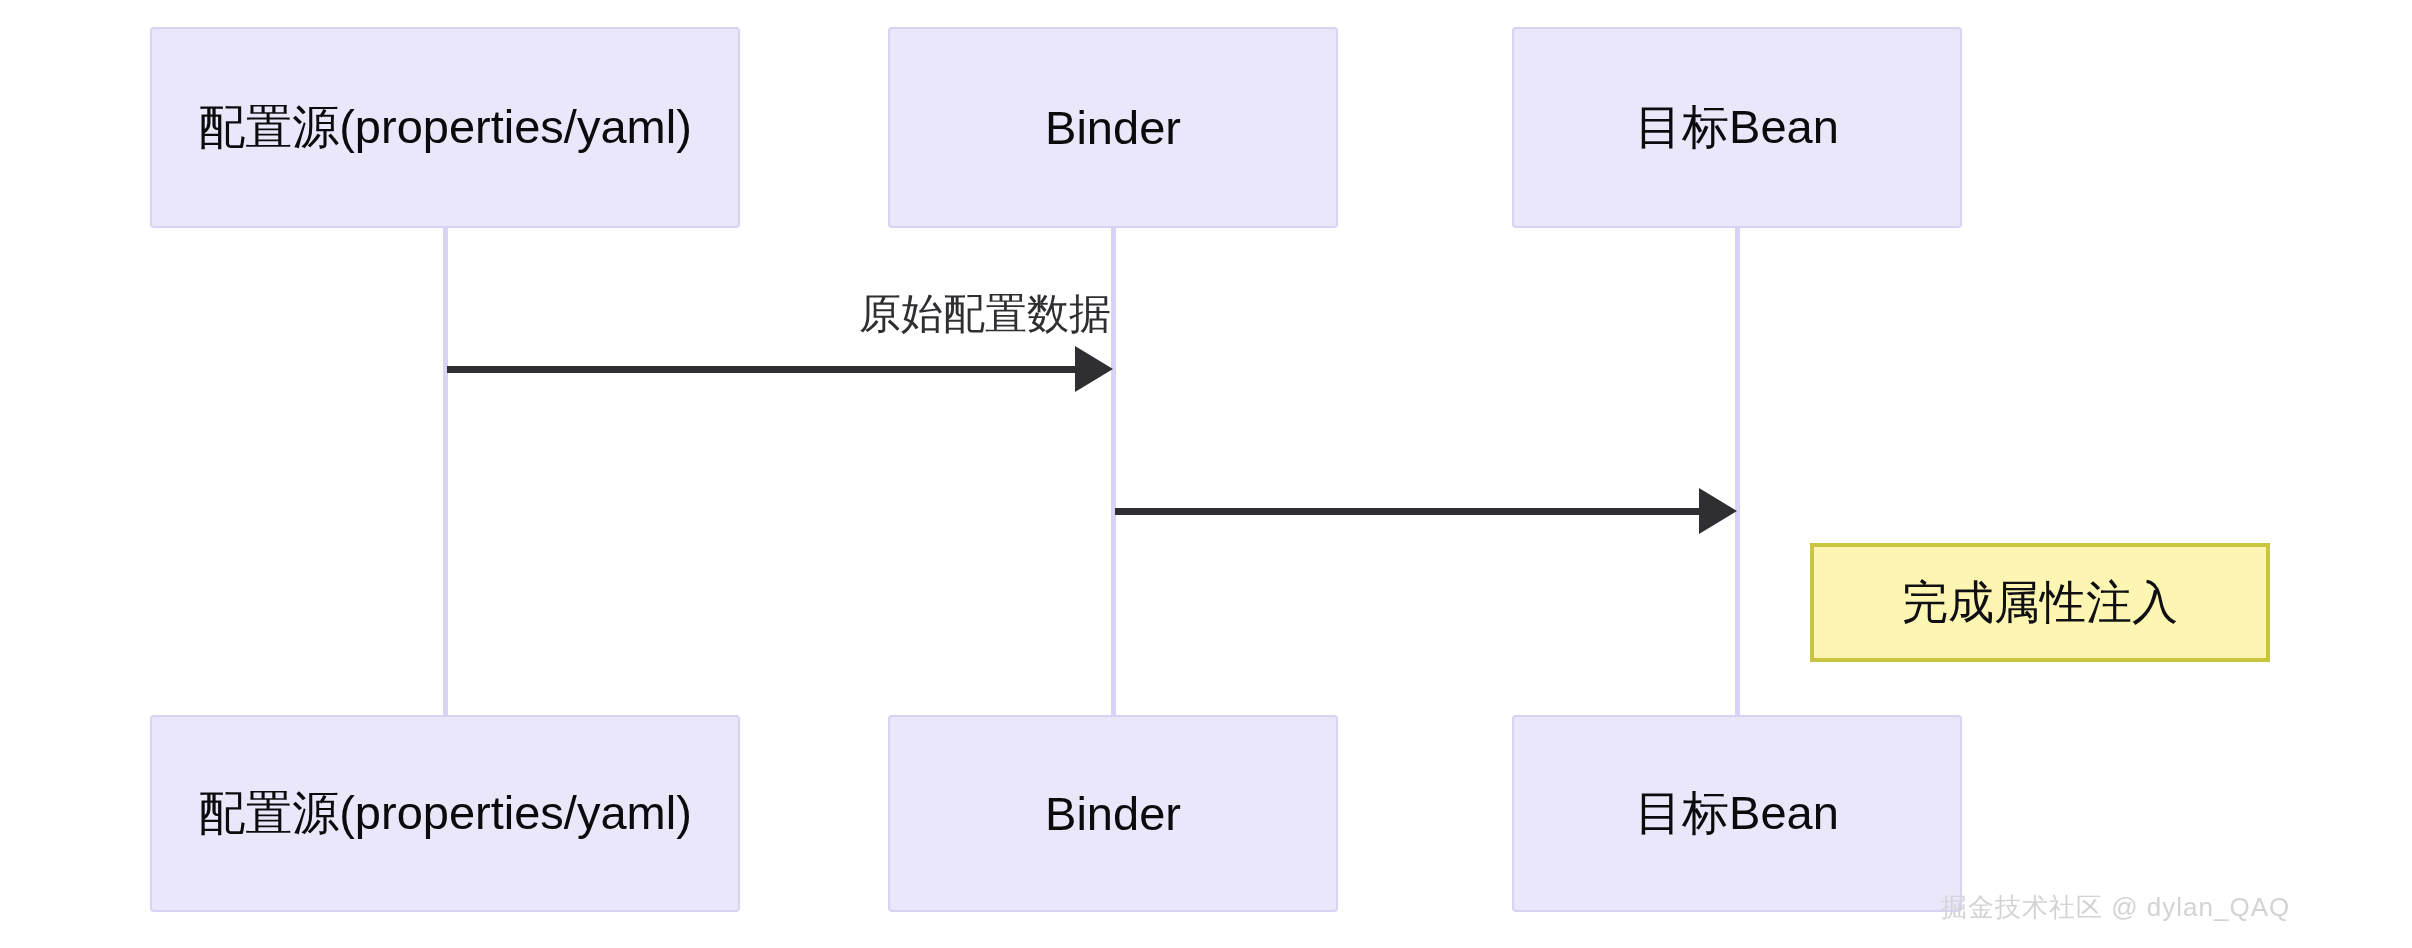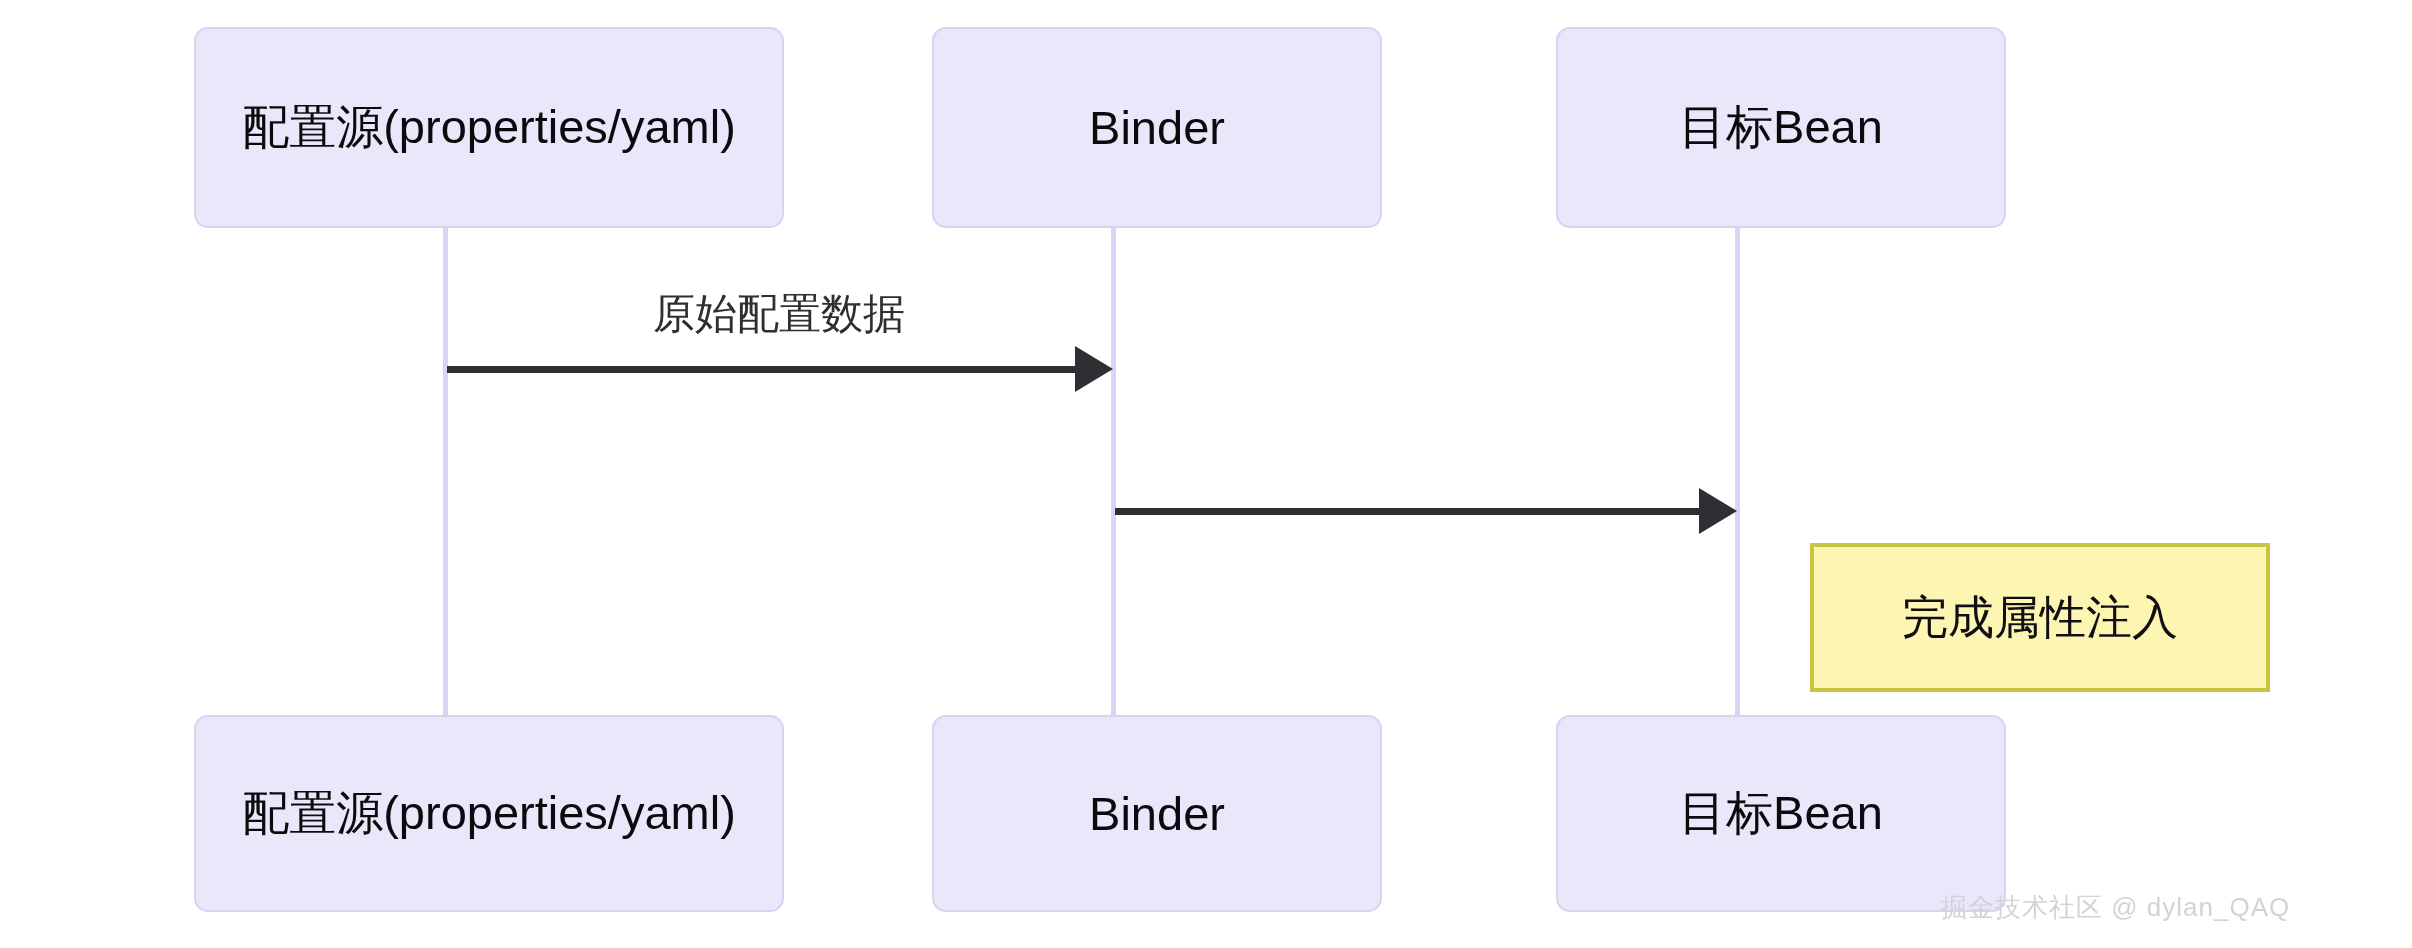--- a/index.html
+++ b/index.html
@@ -17,30 +17,29 @@
     height: 948px;
     background: #ffffff;
     overflow: hidden;
   }
   
   .participant {
     position: absolute;
     box-sizing: border-box;
     background: #e9e7f9;
     border: 2px solid #d8d3f3;
-    border-radius: 14px;
+    border-radius: 4px;
     display: flex;
     align-items: center;
     justify-content: center;
     color: #0b0b0d;
     font-size: 47px;
     font-weight: 400;
     letter-spacing: 0px;
     white-space: nowrap;
-    margin-left: 44px;
   }
   
   .lifeline {
     position: absolute;
     width: 5px;
     background: #d9d4f5;
   }
   
   .msg-line {
     position: absolute;
@@ -53,21 +52,21 @@
     height: 0;
     border-top: 23px solid transparent;
     border-bottom: 23px solid transparent;
     border-left: 38px solid #2f2f33;
   }
   .msg-label {
     position: absolute;
     color: #2f2f33;
     font-size: 42px;
     white-space: nowrap;
-    text-align: center;
+    text-align: right;
   }
   
   .note {
     position: absolute;
     box-sizing: border-box;
     background: #fdf6b2;
     border: 4px solid #c9c540;
     display: flex;
     align-items: center;
     justify-content: center;
@@ -103,21 +102,21 @@
     <span>目标Bean</span>
   </div>
 
   <div class="msg-label" style="left:447px; top:286px; width:664px;">原始配置数据</div>
   <div class="msg-line" style="left:447px; top:366px; width:628px;"></div>
   <div class="msg-head" style="left:1075px; top:346px;"></div>
 
   <div class="msg-line" style="left:1115px; top:508px; width:584px;"></div>
   <div class="msg-head" style="left:1699px; top:488px;"></div>
 
-  <div class="note" style="left:1810px; top:543px; width:460px; height:149px;">
+  <div class="note" style="left:1810px; top:543px; width:460px; height:119px;">
     <span>完成属性注入</span>
   </div>
 
   <div class="participant" style="left:150px; top:715px; width:590px; height:197px;">
     <span>配置源(properties/yaml)</span>
   </div>
   <div class="participant" style="left:888px; top:715px; width:450px; height:197px;">
     <span>Binder</span>
   </div>
   <div class="participant" style="left:1512px; top:715px; width:450px; height:197px;">

